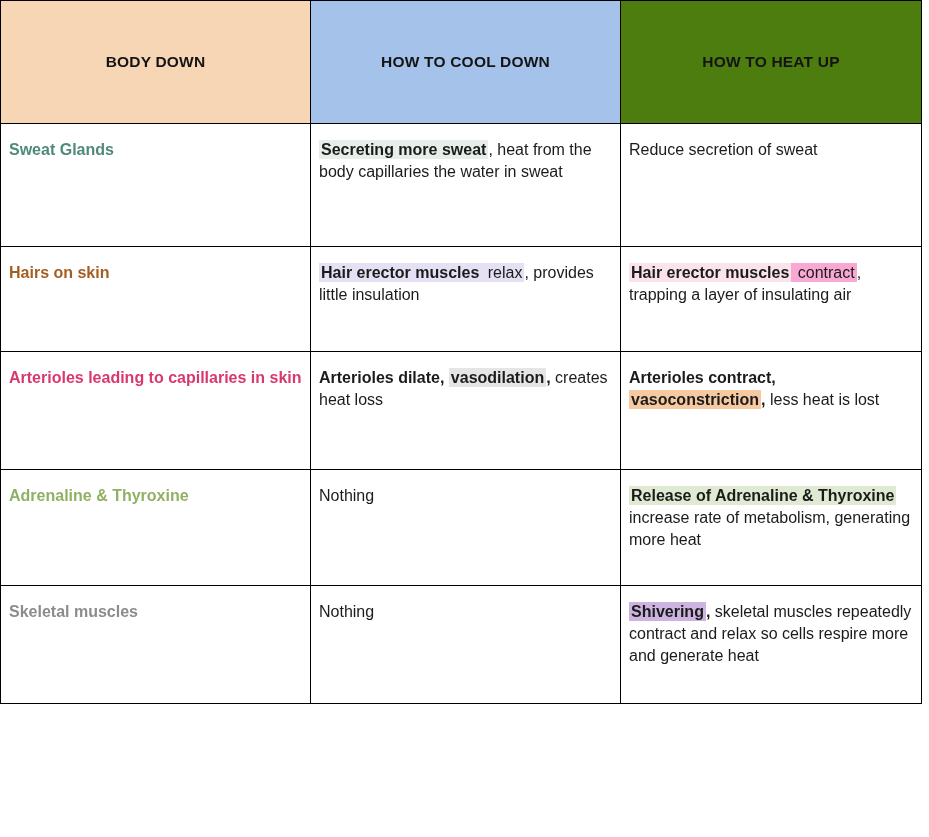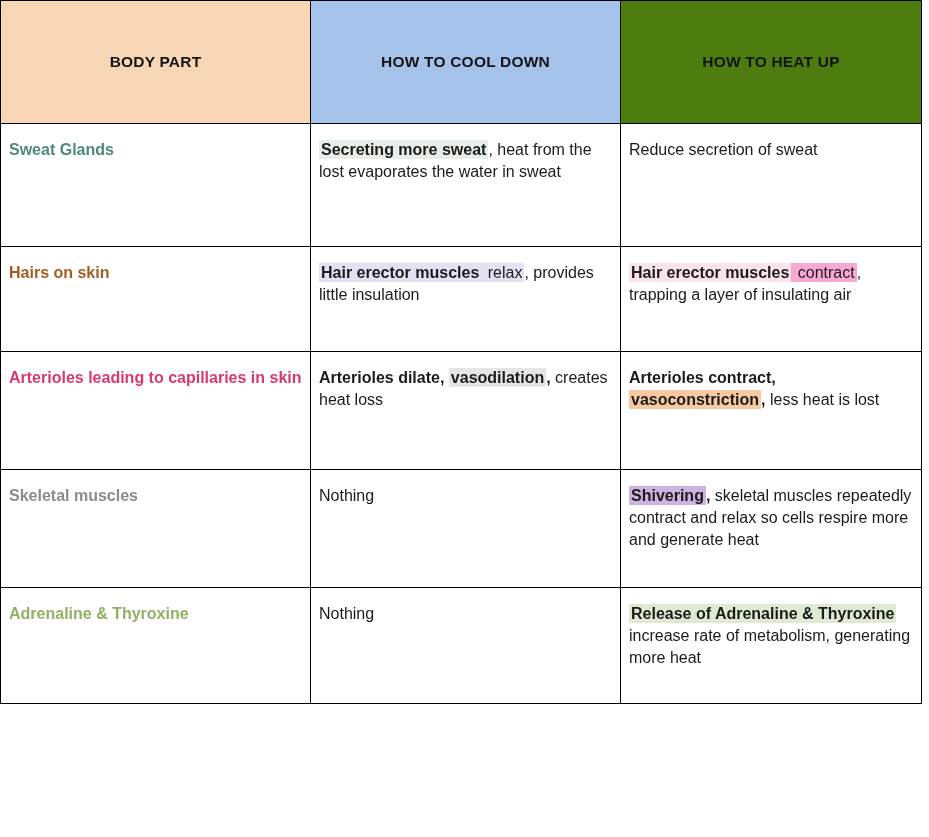--- a/index.html
+++ b/index.html
@@ -46,46 +46,46 @@
 
 <div class="page">
   <table class="grid">
     <colgroup>
       <col style="width:310px">
       <col style="width:310px">
       <col style="width:301px">
     </colgroup>
     <thead>
       <tr style="height: 123px;">
-        <th style="background: rgb(246, 214, 180);">BODY PART</th>
+        <th style="background: rgb(246, 214, 180);">BODY DOWN</th>
         <th style="background: rgb(164, 194, 234); text-align: center;">HOW TO COOL DOWN</th>
         <th style="background: #4d7c0f;">HOW TO HEAT UP</th>
       </tr>
     </thead>
     <tbody>
         <tr style="height: 123px;">
           <td><span class="label-text" style="color: rgb(78, 137, 123);">Sweat Glands</span></td>
-          <td><span class="bold hl" style="background-color: rgb(231, 237, 232);">Secreting more sweat</span><span>, heat from the lost evaporates the water in sweat</span></td>
+          <td><span class="bold hl" style="background-color: rgb(231, 237, 232);">Secreting more sweat</span><span>, heat from the body capillaries the water in sweat</span></td>
           <td><span>Reduce secretion of sweat</span></td>
         </tr>
         <tr style="height: 105px;">
           <td><span class="label-text" style="color: rgb(164, 94, 34);">Hairs on skin</span></td>
           <td><span class="bold hl" style="background-color: rgb(229, 224, 243);">Hair erector muscles</span><span class="hl" style="background-color: rgb(229, 224, 243);"> relax</span><span>, provides little insulation</span></td>
           <td><span class="bold hl" style="background-color: rgb(250, 227, 235);">Hair erector muscles</span><span class="hl" style="background-color: #f9a8d4; margin-top: 22px;"> contract</span><span>, trapping a layer of insulating air</span></td>
         </tr>
         <tr style="height: 118px;">
           <td><span class="label-text" style="color: rgb(217, 56, 110);">Arterioles leading to capillaries in skin</span></td>
           <td><span class="bold">Arterioles dilate, </span><span class="bold hl" style="background-color: #e5e5e5;">vasodilation</span><span class="bold">,</span><span> creates heat loss</span></td>
           <td><span class="bold">Arterioles contract, </span><span class="bold hl" style="background-color: rgb(246, 201, 160);">vasoconstriction</span><span class="bold">,</span><span> less heat is lost</span></td>
         </tr>
+        <tr style="height: 116px;">
+          <td><span class="label-text" style="color: rgb(144, 177, 100);">Adrenaline &amp; Thyroxine</span></td>
+          <td><span>Nothing</span></td>
+          <td><span class="bold hl" style="background-color: rgb(224, 234, 210);">Release of Adrenaline &amp; Thyroxine</span><span> increase rate of metabolism, generating more heat</span></td>
+        </tr>
         <tr style="height: 118px;">
           <td><span class="label-text" style="color: rgb(140, 140, 140);">Skeletal muscles</span></td>
           <td><span>Nothing</span></td>
           <td><span class="bold hl" style="background-color: rgb(205, 179, 224);">Shivering</span><span class="bold">,</span><span> skeletal muscles repeatedly contract and relax so cells respire more and generate heat</span></td>
-        </tr>
-        <tr style="height: 116px;">
-          <td><span class="label-text" style="color: rgb(144, 177, 100);">Adrenaline &amp; Thyroxine</span></td>
-          <td><span>Nothing</span></td>
-          <td><span class="bold hl" style="background-color: rgb(224, 234, 210);">Release of Adrenaline &amp; Thyroxine</span><span> increase rate of metabolism, generating more heat</span></td>
         </tr>
       </tbody>
   </table>
 </div>
 
 </body></html>

